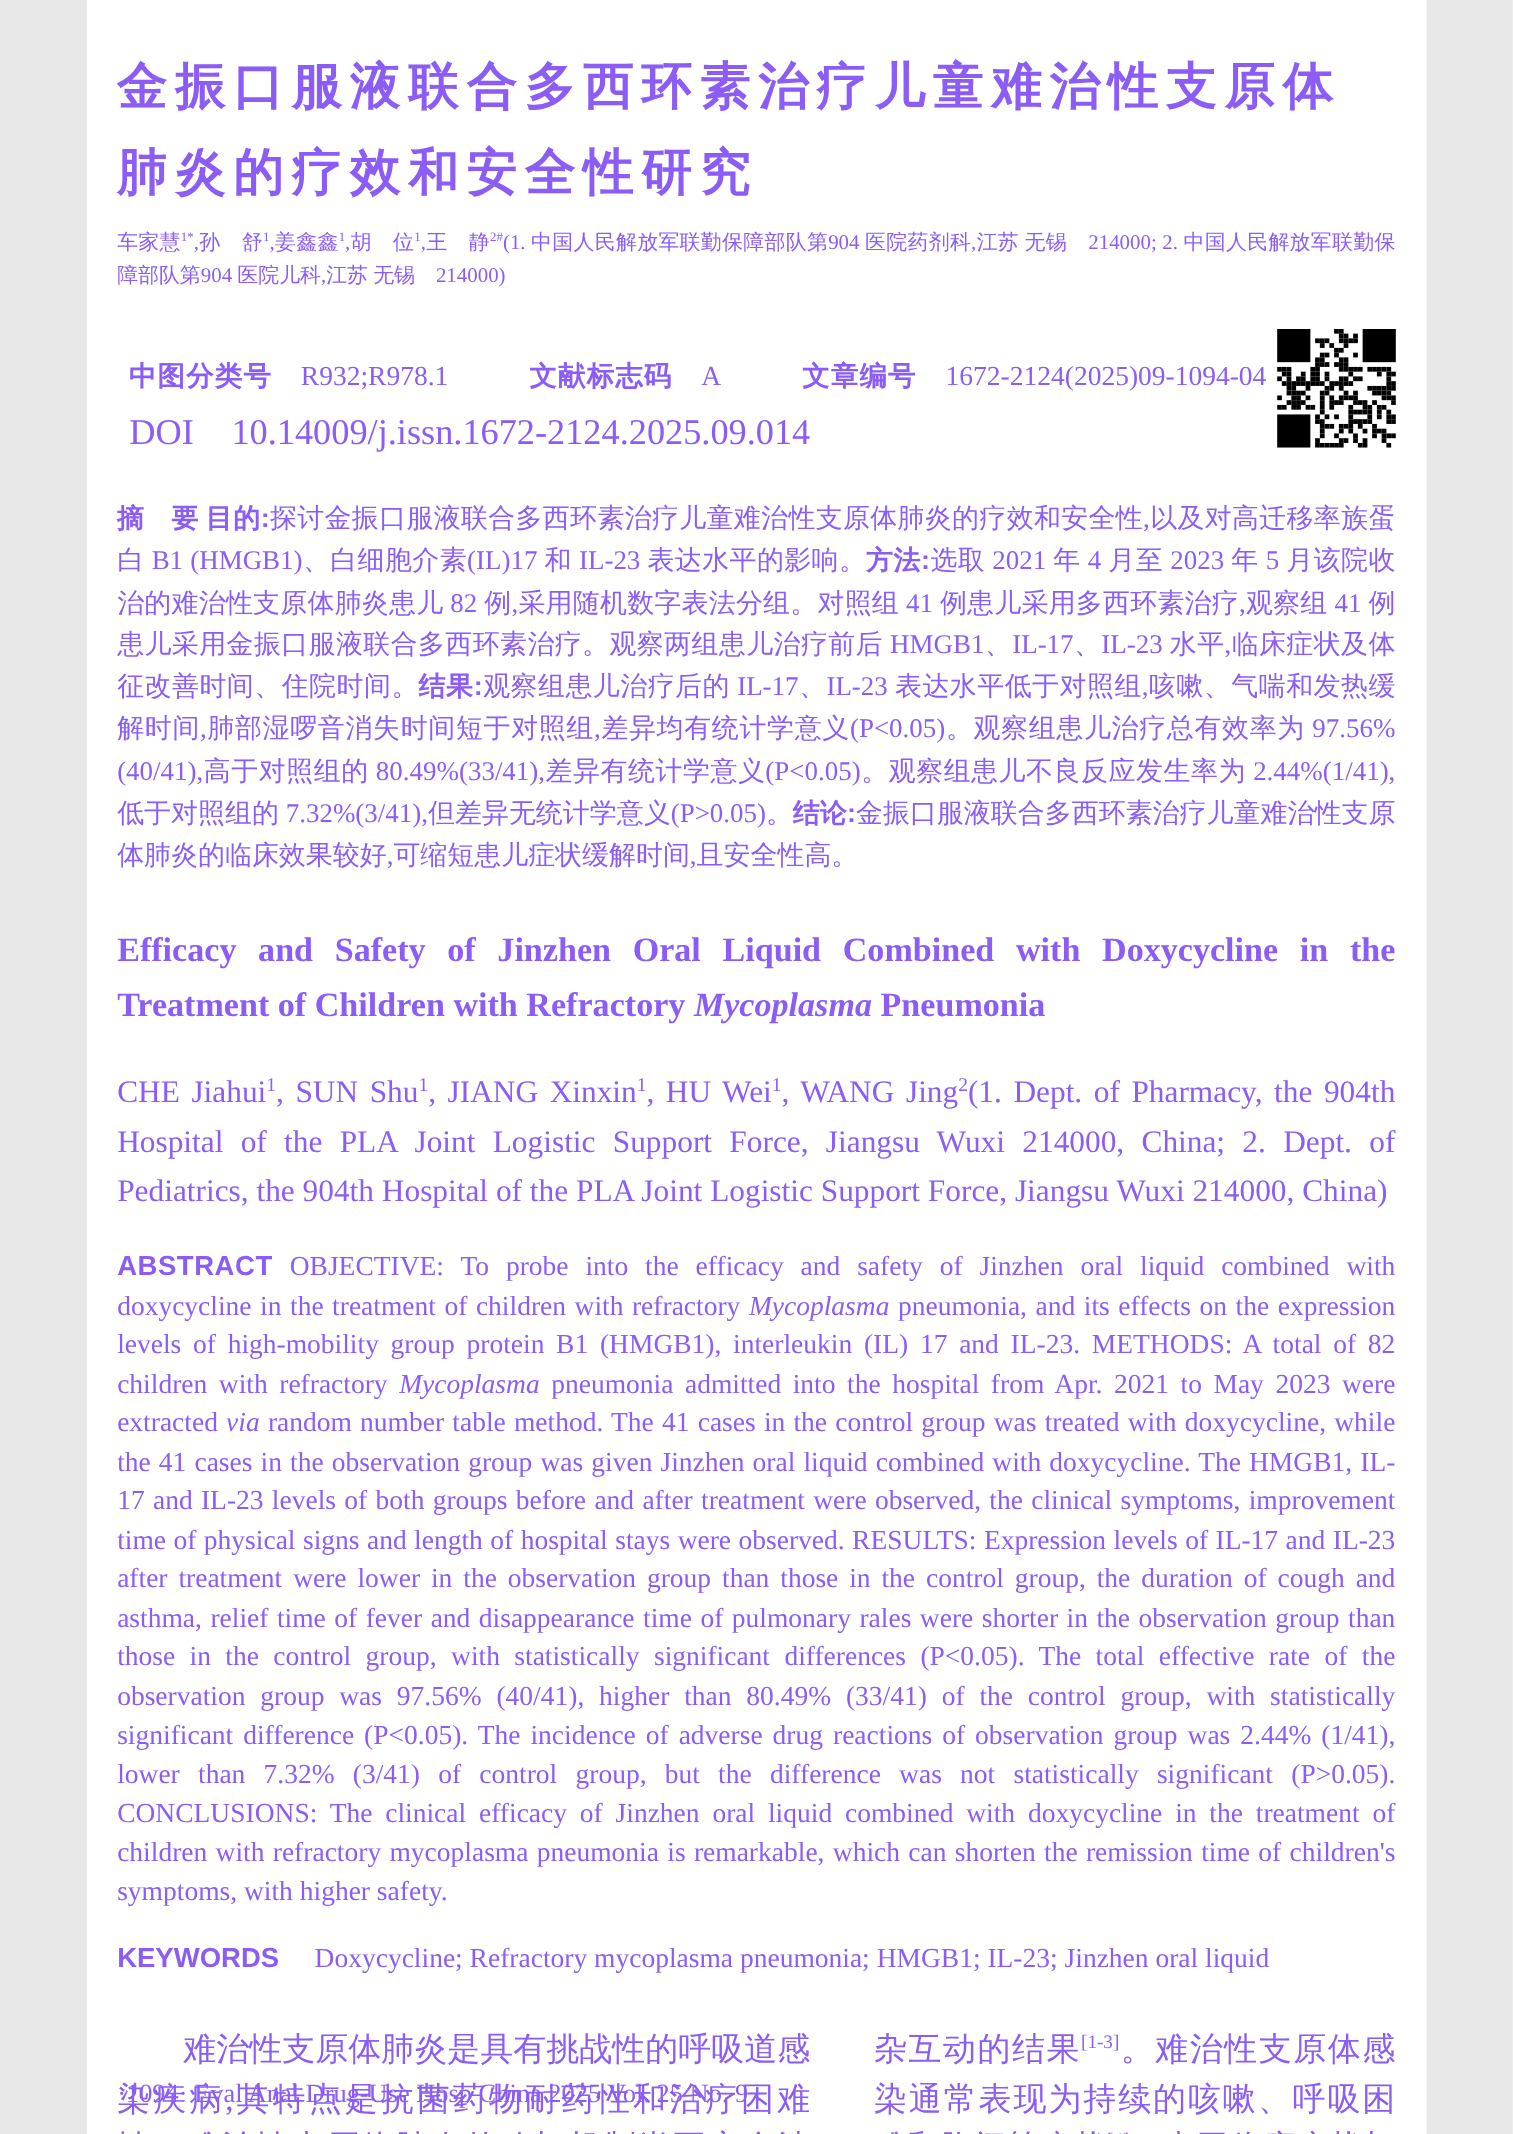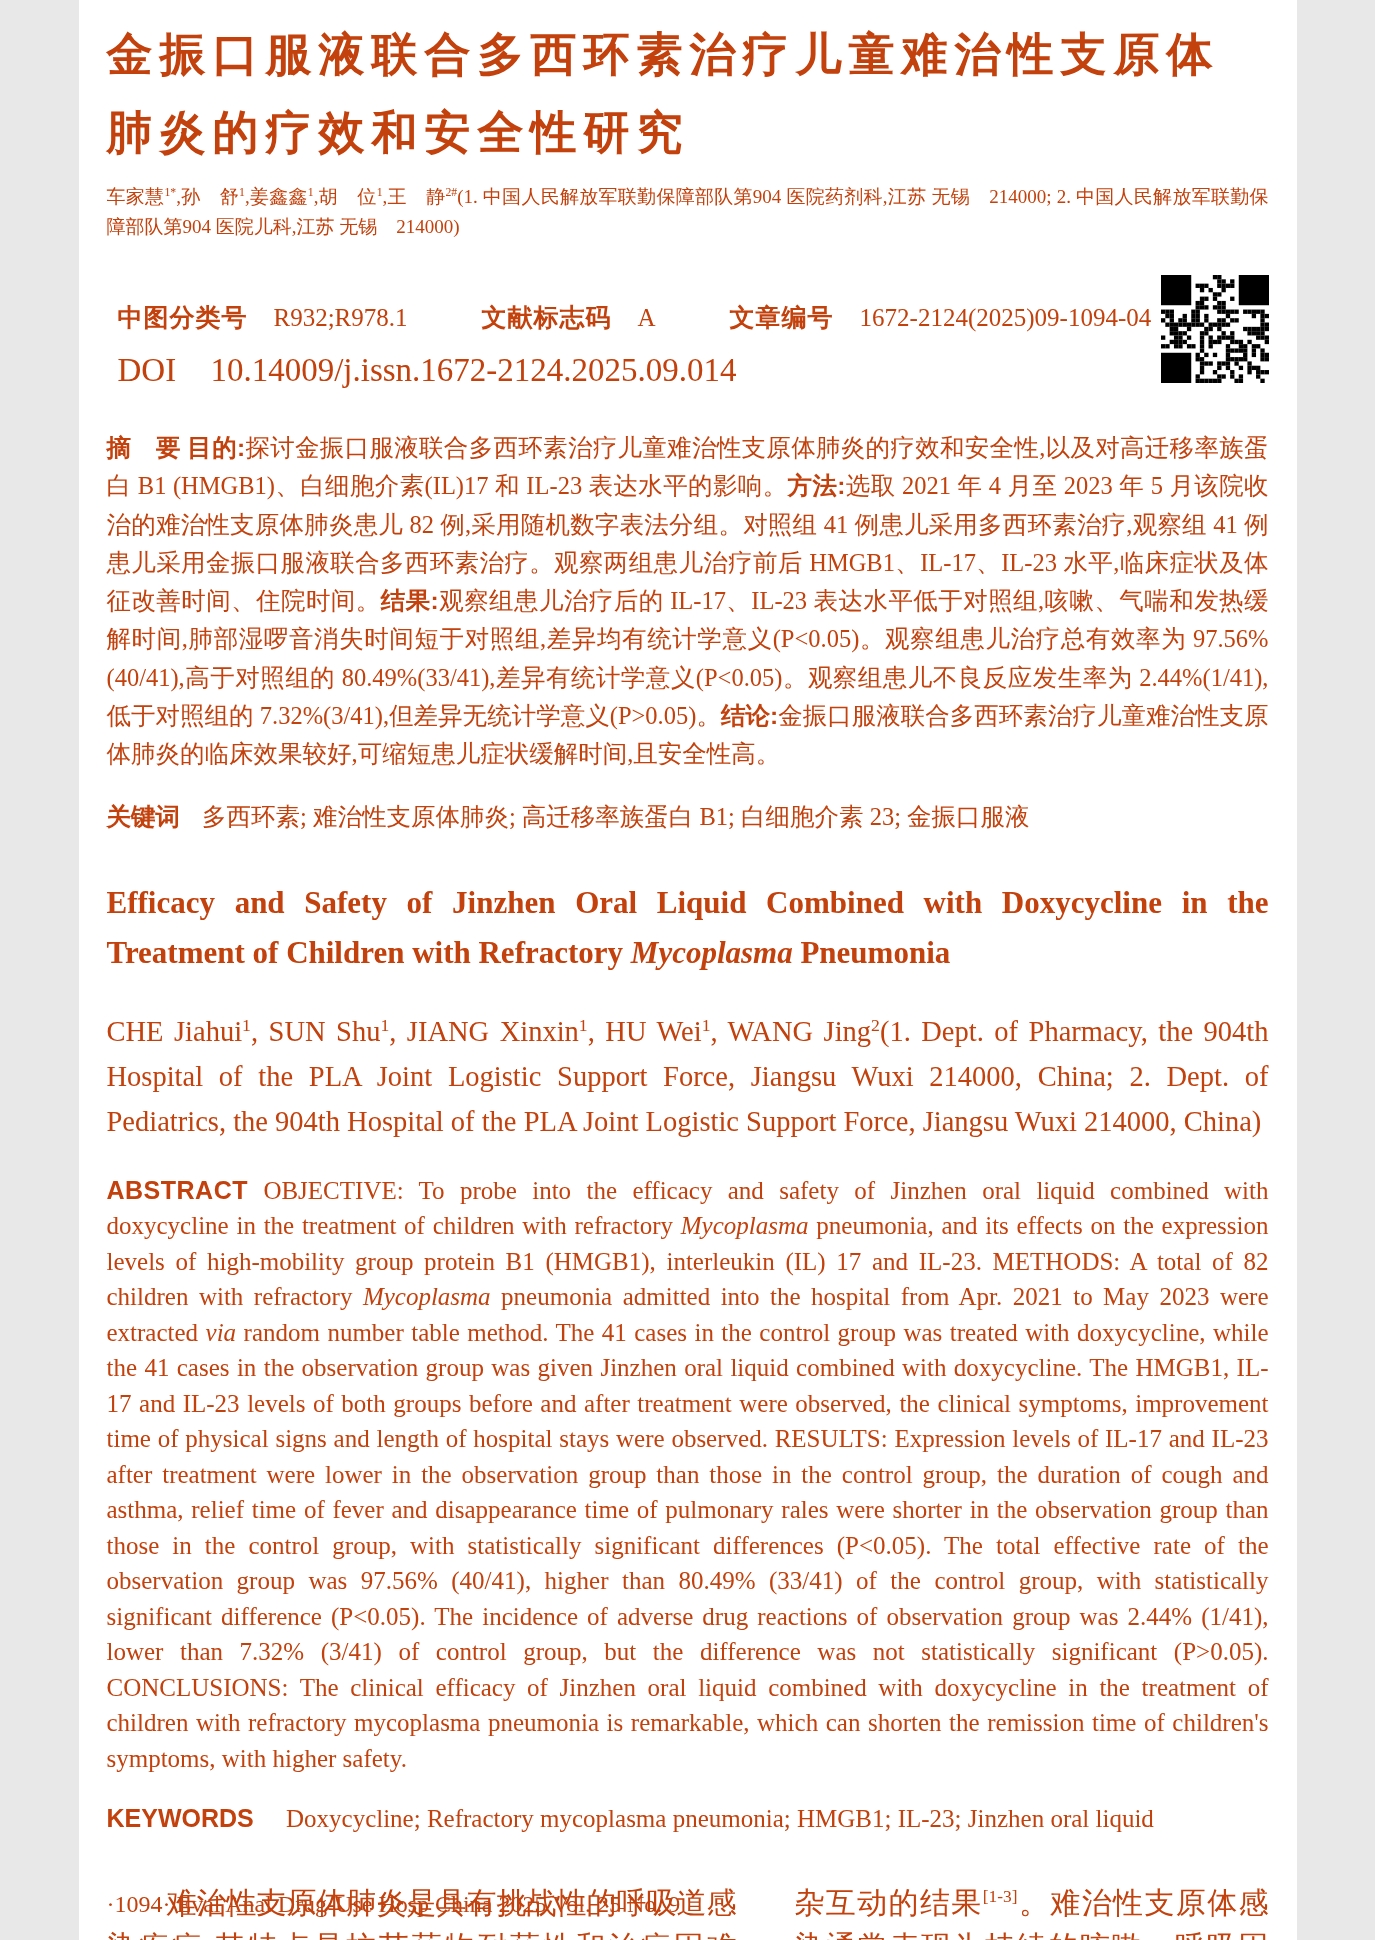--- a/index.html
+++ b/index.html
@@ -1,18 +1,18 @@
 <!DOCTYPE html>
 <html><head>
 <meta charset="utf-8">
 <style>
   html,body{margin:0;padding:0;background:#e8e8e8;}
   .page{
-    width:1218px;height:1940px;margin:0 auto;background:#ffffff;color:#c2410c;
-    position:relative;box-sizing:border-box;padding:16px 28px 0 28px;
+    width:1218px;height:1940px;margin:0 auto;background:#ffffff;color:#8b5cf6;
+    position:relative;box-sizing:border-box;padding:40px 28px 0 28px;
     font-family:"Liberation Serif","DejaVu Serif",serif;
     overflow:hidden;
   }
   
   .cn-title{
     font-size:46px;font-weight:700;line-height:1.7;letter-spacing:7px;
     font-family:"Liberation Serif","DejaVu Serif",serif;
   }
   
   .cn-authors{
@@ -307,23 +307,20 @@
           <rect x="8.64" y="86.4" width="12.96" height="12.96" fill="#000"></rect>
         </svg></div>
   </div>
 
   <p class="cn-abstract">
     <span class="b-label">摘　要</span>
     <span> </span>
     <span class="b-label">目的:</span><span>探讨金振口服液联合多西环素治疗儿童难治性支原体肺炎的疗效和安全性,以及对高迁移率族蛋白 B1 (HMGB1)、白细胞介素(IL)17 和 IL-23 表达水平的影响。</span><span class="b-label">方法:</span><span>选取 2021 年 4 月至 2023 年 5 月该院收治的难治性支原体肺炎患儿 82 例,采用随机数字表法分组。对照组 41 例患儿采用多西环素治疗,观察组 41 例患儿采用金振口服液联合多西环素治疗。观察两组患儿治疗前后 HMGB1、IL-17、IL-23 水平,临床症状及体征改善时间、住院时间。</span><span class="b-label">结果:</span><span>观察组患儿治疗后的 IL-17、IL-23 表达水平低于对照组,咳嗽、气喘和发热缓解时间,肺部湿啰音消失时间短于对照组,差异均有统计学意义(P&lt;0.05)。观察组患儿治疗总有效率为 97.56%(40/41),高于对照组的 80.49%(33/41),差异有统计学意义(P&lt;0.05)。观察组患儿不良反应发生率为 2.44%(1/41),低于对照组的 7.32%(3/41),但差异无统计学意义(P&gt;0.05)。</span><span class="b-label">结论:</span><span>金振口服液联合多西环素治疗儿童难治性支原体肺炎的临床效果较好,可缩短患儿症状缓解时间,且安全性高。</span>
   </p>
 
-  <p class="cn-keywords">
-    <span class="kw-label">关键词</span><span>多西环素; 难治性支原体肺炎; 高迁移率族蛋白 B1; 白细胞介素 23; 金振口服液</span>
-  </p>
 
   <p class="en-title">
     <span>Efficacy and Safety of Jinzhen Oral Liquid Combined with Doxycycline in the Treatment of Children with Refractory </span><span class="it">Mycoplasma</span><span> Pneumonia</span>
   </p>
 
   <p class="en-authors">
     <span>CHE Jiahui</span><sup>1</sup><span>, </span><span>SUN Shu</span><sup>1</sup><span>, </span><span>JIANG Xinxin</span><sup>1</sup><span>, </span><span>HU Wei</span><sup>1</sup><span>, </span><span>WANG Jing</span><sup>2</sup><span>(1. Dept. of Pharmacy, the 904th Hospital of the PLA Joint Logistic Support Force, Jiangsu Wuxi 214000, China; 2. Dept. of Pediatrics, the 904th Hospital of the PLA Joint Logistic Support Force, Jiangsu Wuxi 214000, China)</span>
   </p>
 
   <p class="en-abstract">

